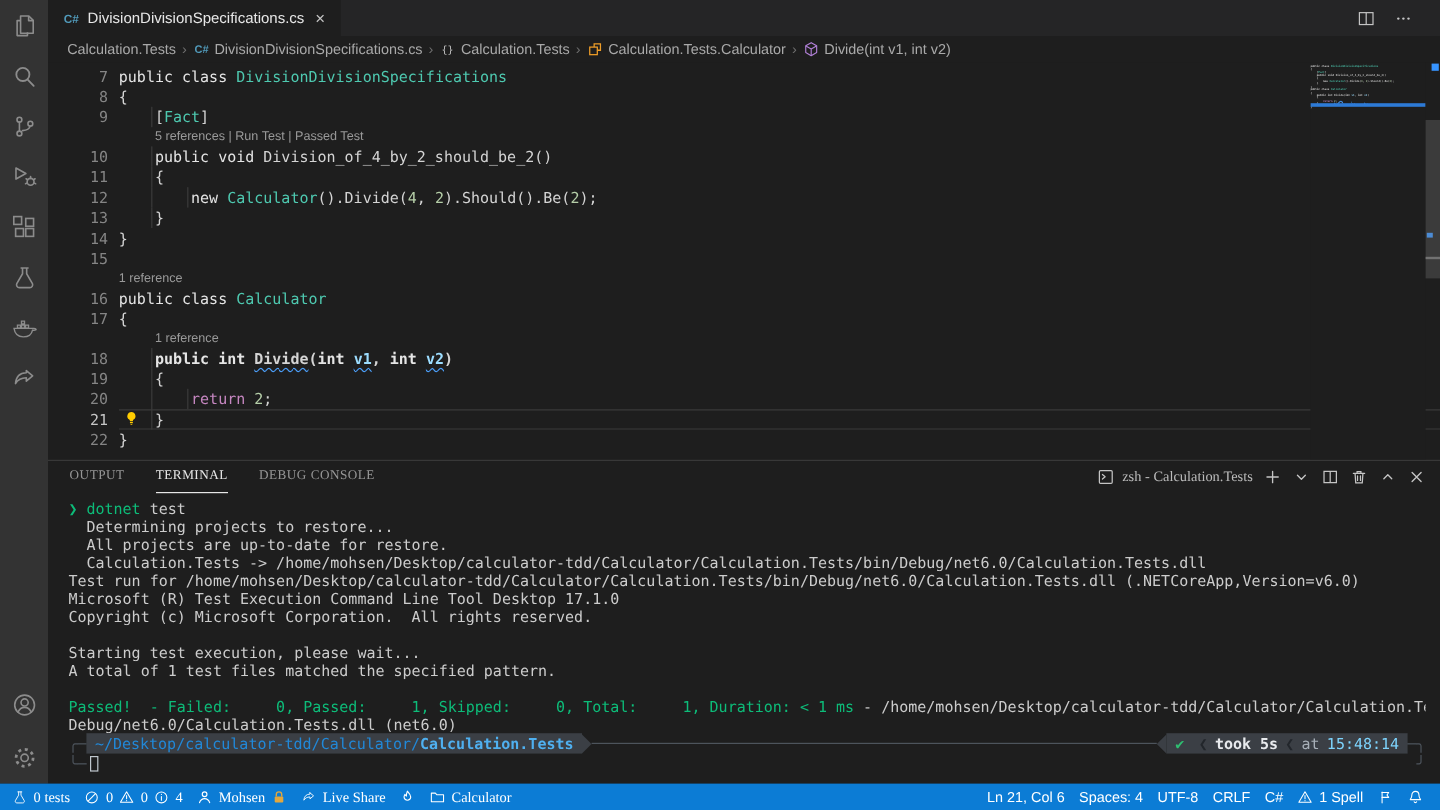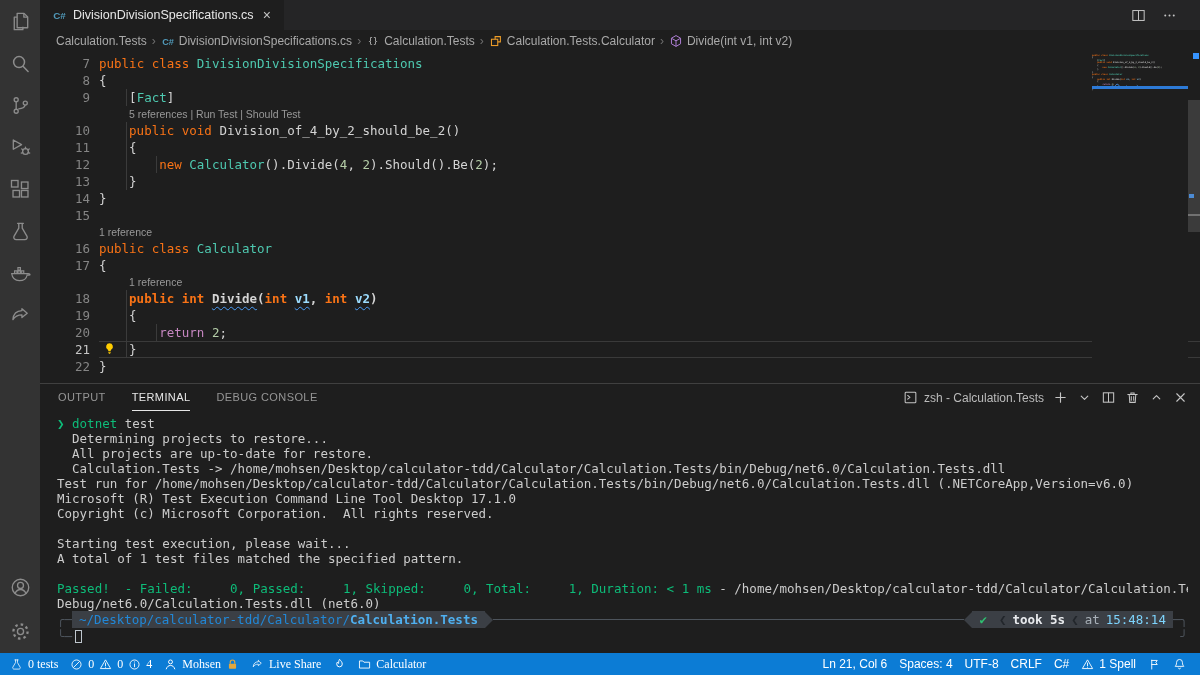--- a/index.html
+++ b/index.html
@@ -34,41 +34,41 @@
   .editor { flex:1; min-height:0; position:relative; background:#1E1E1E; overflow:hidden; }
   .code { padding-top:3px; font-family:"DejaVu Sans Mono",monospace; }
   .code-row { display:flex; height:17px; font:12.5px/17px "DejaVu Sans Mono",monospace; }
   .code-row.lens-row { height:16px; }
   .gutter { width:50px; text-align:right; color:#858585; flex:none; }
   .gutter.cur { color:#C6C6C6; }
   .line-body { flex:1; min-width:0; position:relative; margin-left:9px; }
   .line-body.current { box-shadow: inset 0 1px 0 #3A3A3A, inset 0 -1px 0 #3A3A3A; }
   .guide { position:absolute; top:0; bottom:0; width:1px; background:#3B3B3B; }
   .content { white-space:pre; display:block; }
-  .tok-kw { color:#f97316; } .tok-type { color:#4EC9B0; } .tok-fg { color:#D4D4D4; }
+  .tok-kw { color:#e5e5e5; } .tok-type { color:#4EC9B0; } .tok-fg { color:#D4D4D4; }
   .tok-num { color:#B5CEA8; } .tok-ctrl { color:#C586C0; } .tok-param { color:#9CDCFE; }
   .tok-sq { text-decoration:underline; text-decoration-style:wavy; text-decoration-color:#4A9DF8; text-decoration-thickness:1px; text-underline-offset:3px; }
   .lens { font:10.5px/16px "Liberation Sans",sans-serif; color:#999999; display:block; }
   .lens .lens-link { cursor:pointer; }
   .bulb { position:absolute; left:4px; top:1px; }
   .bulb svg { width:13px; height:13px; display:block; }
 
   .minimap { position:absolute; top:0; bottom:0; right:12px; width:96px; background:#1E1E1E; overflow:hidden; }
   .mm-inner { padding-top:3px; opacity:.85; }
   .mm-line { font:2.2px/2.4px "DejaVu Sans Mono",monospace; white-space:pre; font-weight:bold; }
   .mm-cur { position:absolute; left:0; right:0; top:34px; height:3px; background:#2D7AD6; }
   .ruler { position:absolute; top:0; bottom:0; right:0; width:12px; }
   .ruler .thumb { position:absolute; top:48px; height:132px; left:0; right:0; background:rgba(121,121,121,.32); }
   .dec-a { position:absolute; top:1px; right:1px; width:6px; height:6px; background:#3794FF; }
   .dec-b { position:absolute; top:142px; left:1px; width:5px; height:4px; background:#3794FF; }
   .dec-c { position:absolute; top:162px; left:0; right:0; height:2px; background:#6F6F6F; }
 
   
   .panel { height:270px; border-top:1px solid #404040; background:#1E1E1E; display:flex; flex-direction:column; }
-  .panel-header { height:27px; display:flex; align-items:center; padding:0 12px 0 18px; }
+  .panel-header { height:27px; display:flex; padding:0 12px 0 18px;font-family:Liberation Serif, serif; }
   .p-tabs { display:flex; gap:26px; }
   .p-tab { font-size:11px; letter-spacing:.4px; color:#969696; line-height:25px; cursor:pointer; }
   .p-tab.active { color:#E7E7E7; border-bottom:1px solid #E7E7E7; }
   .p-right { margin-left:auto; display:flex; align-items:center; gap:9px; color:#C5C5C5; }
   .p-right .icon svg { width:15px; height:15px; display:block; }
   .term-select { display:flex; align-items:center; gap:6px; cursor:pointer; }
   .term-select-label { font-size:12px; color:#BBBBBB; }
 
   .terminal { flex:1; min-height:0; overflow:hidden; padding:5px 12px 0 17px; font-family:"DejaVu Sans Mono",monospace; }
   .t-line { font:12.5px/15px "DejaVu Sans Mono",monospace; white-space:pre; overflow:hidden; color:#CCCCCC; }
@@ -312,21 +312,21 @@
             <div class="code-row">
               <span class="gutter">9</span>
               <div class="line-body">
                 <div class="guide" style="left: calc(4ch - 3px);"></div>
                 <span class="content" style="padding-left: 4ch;"><span class="tok-fg">[</span><span class="tok-type">Fact</span><span class="tok-fg">]</span></span>
               </div>
             </div>
             <div class="code-row lens-row">
               <span class="gutter"></span>
               <div class="line-body">
-                <span class="lens" style="padding-left: 30.12px;"><span class="lens-link">5 references</span><span> | </span><span class="lens-link">Run Test</span><span> | </span><span class="lens-link">Should Test</span></span>
+                <span class="lens" style="padding-left: 30.12px;"><span class="lens-link">5 references</span><span> | </span><span class="lens-link">Run Test</span><span> | </span><span class="lens-link">Passed Test</span></span>
               </div>
             </div>
             <div class="code-row">
               <span class="gutter">10</span>
               <div class="line-body">
                 <div class="guide" style="left: calc(4ch - 3px);"></div>
                 <span class="content" style="padding-left: 4ch;"><span class="tok-kw">public void </span><span class="tok-fg">Division_of_4_by_2_should_be_2()</span></span>
               </div>
             </div>
             <div class="code-row">

